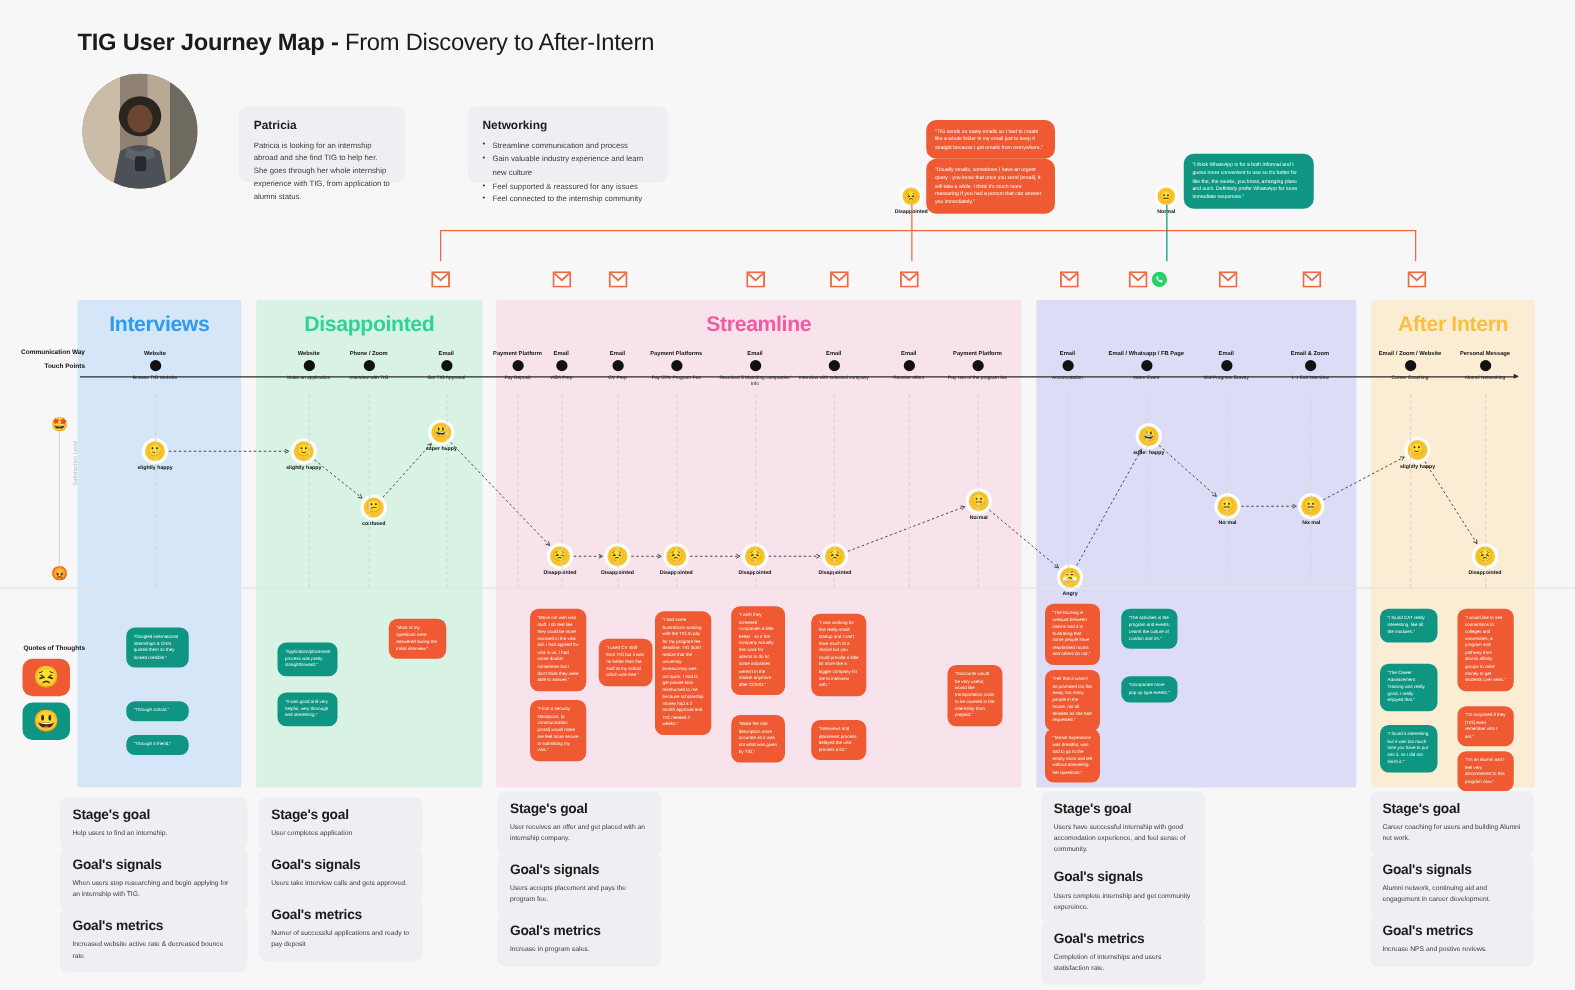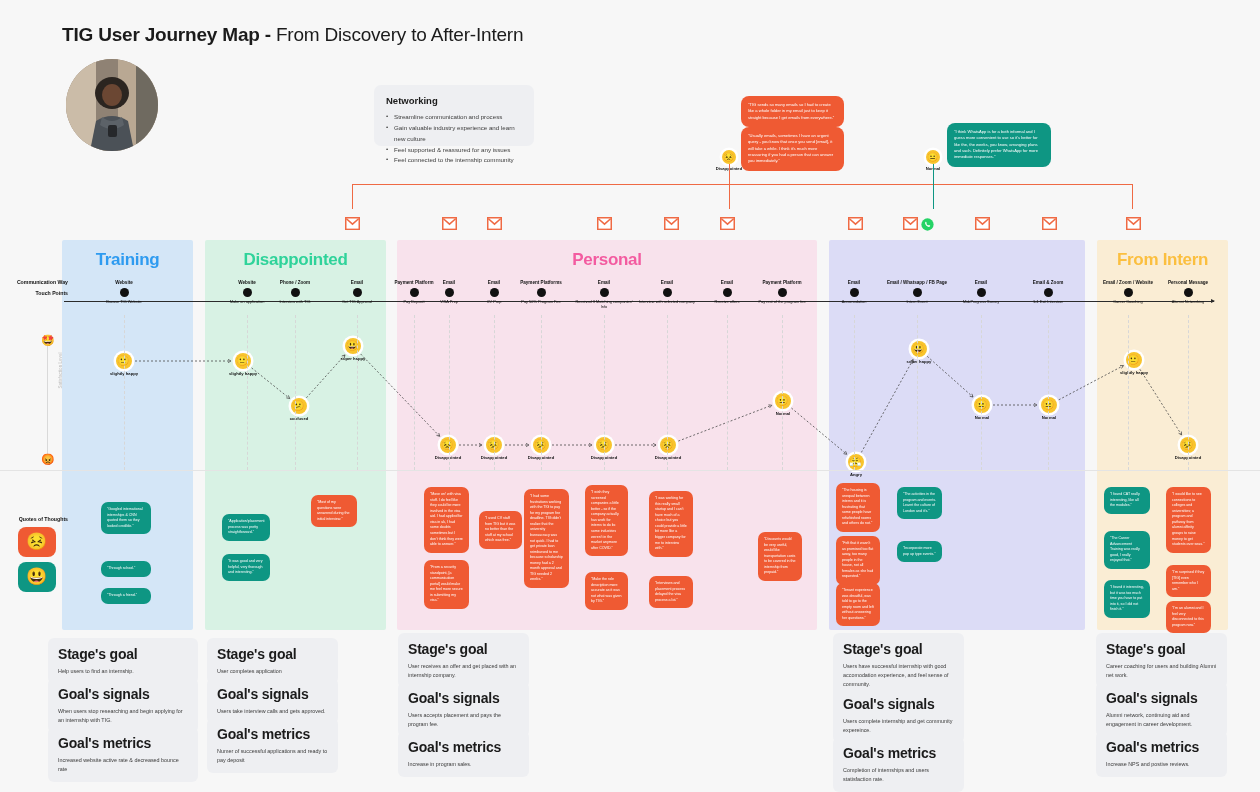--- a/index.html
+++ b/index.html
@@ -105,21 +105,21 @@
   .qb.teal   { background:#0e9683; }
   .legend-chip {
     position:absolute; width:38px; height:30px; border-radius:8px; text-align:center;
     font-size:17px; line-height:30px;
   }
   #chip-neg { left:18px; top:527px; background:#ef5a33; }
   #chip-pos { left:18px; top:562px; background:#0e9683; }
 
   
   .goalcard { position:absolute; background:#eeeff2; border-radius:6px; padding:8px 10px; }
-  .goalcard h4 { font-size:14px; font-weight:bold; margin-bottom:5px; letter-spacing:-0.2px; }
+  .goalcard h4 { font-size:11px; font-weight:bold; margin-bottom:5px; letter-spacing:-0.2px; }
   .goalcard p { font-size:5.4px; line-height:1.7; color:#3b3b3b; }
 
   .divider { position:absolute; left:0; top:470px; width:1260px; height:1px; background:#e4e4e4; }
   .vgrid { position:absolute; width:1px; border-left:1px dashed #d7d7d7; }
 </style>
 </head>
 <body>
 
 <div class="page">
 
@@ -132,20 +132,24 @@
       <rect x="30" y="0" width="22" height="92" fill="#8f8274"></rect>
       <rect x="70" y="0" width="22" height="92" fill="#6f6a60"></rect>
       <ellipse cx="46" cy="34" rx="17" ry="16" fill="#2b2520"></ellipse>
       <ellipse cx="46" cy="36" rx="10" ry="11" fill="#6b4733"></ellipse>
       <path d="M24 92 L30 62 Q46 52 62 62 L68 92 Z" fill="#4b5157"></path>
       <path d="M36 58 Q46 66 56 58 L58 66 Q46 74 34 66 Z" fill="#5c6268"></path>
       <rect x="42" y="66" width="9" height="12" rx="2" fill="#26282b"></rect>
     </svg>
   </div>
 
+  <div class="infocard" id="card-persona">
+    <h3>Patricia</h3>
+    <p>Patricia is looking for an internship abroad and she find TIG to help her. She goes through her whole internship experience with TIG, from application to alumni status.</p>
+  </div>
 
   <div class="infocard" id="card-expect">
     <h3>Networking</h3>
     <ul id="expect-list">
         <li>Streamline communication and process</li>
         <li>Gain valuable industry experience and learn new culture</li>
         <li>Feel supported &amp; reassured for any issues</li>
         <li>Feel connected to the internship community</li>
       </ul>
   </div>
@@ -236,36 +240,36 @@
       </div>
       <div class="wa" style="left: 921px; top: 217px;"><svg viewBox="0 0 14 14">
           <circle cx="7" cy="7" r="6.6" fill="#25d366"></circle>
           <path d="M4.9 4.2c.3-.1.6 0 .8.3l.5.9c.1.2 0 .4-.1.5l-.4.4c.4.9 1.1 1.5 2 1.9l.4-.5c.1-.2.4-.2.6-.1l.9.4c.3.1.4.4.3.7-.2.6-.8 1-1.4.9-2-.3-3.7-1.9-4.1-3.9-.1-.7.2-1.3.5-1.5z" fill="#fff"></path>
         </svg></div>
     </div>
 
   <div id="stage-layer">
       <div class="stage" style="left: 62px; width: 131px; height: 390px;">
         <div class="band" style="width: 131px; height: 390px; background: rgb(212, 230, 247);"></div>
-        <div class="name" style="color: rgb(46, 155, 240);">Training</div>
+        <div class="name" style="color: rgb(46, 155, 240);">Interviews</div>
       </div>
       <div class="stage" style="left: 205px; width: 181px; height: 390px;">
         <div class="band" style="width: 181px; height: 390px; background: rgb(216, 242, 228);"></div>
         <div class="name" style="color: rgb(47, 211, 154);">Disappointed</div>
       </div>
       <div class="stage" style="left: 397px; width: 420px; height: 390px;">
         <div class="band" style="width: 420px; height: 390px; background: rgb(248, 226, 236);"></div>
-        <div class="name" style="color: rgb(243, 91, 160);">Personal</div>
+        <div class="name" style="color: rgb(243, 91, 160);">Streamline</div>
       </div>
       <div class="stage" style="left: 829px; width: 256px; height: 390px;">
         <div class="band" style="width: 256px; height: 390px; background: rgb(220, 220, 246);"></div>
       </div>
       <div class="stage" style="left: 1097px; width: 131px; height: 390px;">
         <div class="band" style="width: 131px; height: 390px; background: rgb(250, 237, 212);"></div>
-        <div class="name" style="color: rgb(251, 191, 63);">From Intern</div>
+        <div class="name" style="color: rgb(251, 191, 63);">After Intern</div>
       </div>
     </div>
 
   <div class="axis-label" id="lbl-comm">Communication Way</div>
   <div class="axis-label" id="lbl-touch">Touch Points</div>
   <div class="axis-label" id="lbl-quotes">Quotes of Thoughts</div>
   <div class="sat-rail"></div>
   <div class="sat-text">Satisfaction Level</div>
   <div class="sat-face" id="sat-top">🤩</div>
   <div class="sat-face" id="sat-bot">😡</div>

